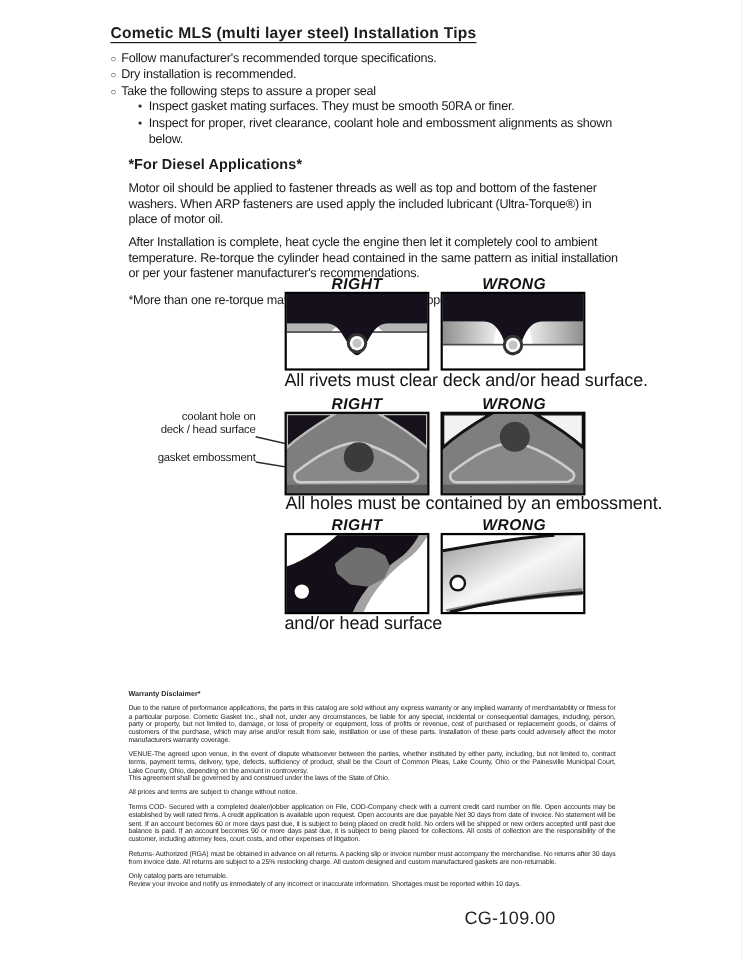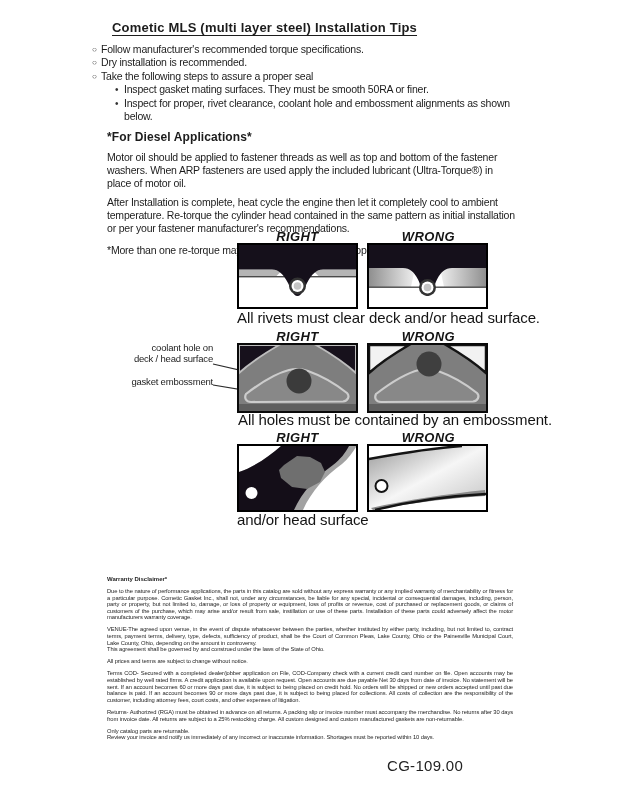--- a/index.html
+++ b/index.html
@@ -4,21 +4,21 @@
 <style>
   html,body { margin:0; padding:0; background:#e8e8e8; }
   .page {
     position:relative; width:618px; height:800px; margin:0 auto;
     background:#ffffff; overflow:hidden;
     font-family:"Liberation Sans", sans-serif; color:#1c1c1c;
   }
   
   .content-top { position:absolute; left:92px; top:20px; width:430px; }
   .doc-title {
-    margin-left:20px; font-size:13px; font-weight:bold;
+    margin-left:0; font-size:13px; font-weight:bold;
     text-decoration:underline; text-underline-offset:3px; letter-spacing:0.2px;
   }
   .bullets { margin-top:8px; font-size:10.5px; letter-spacing:-0.2px; line-height:13.4px; }
   .b-row { display:flex; }
   .b-marker { width:9px; flex:0 0 9px; font-size:8px; line-height:13.4px; color:#333; }
   .b-row.sub { margin-left:23px; }
   .b-row.sub .b-marker { font-size:10px; }
   .diesel-heading { margin-left:15px; margin-top:7px; font-size:12px; font-weight:bold; letter-spacing:0.1px; }
   .para { margin-left:15px; margin-top:7px; width:412px; font-size:10.5px; letter-spacing:-0.2px; line-height:13px; }
   .para.p2 { margin-top:6px; }

